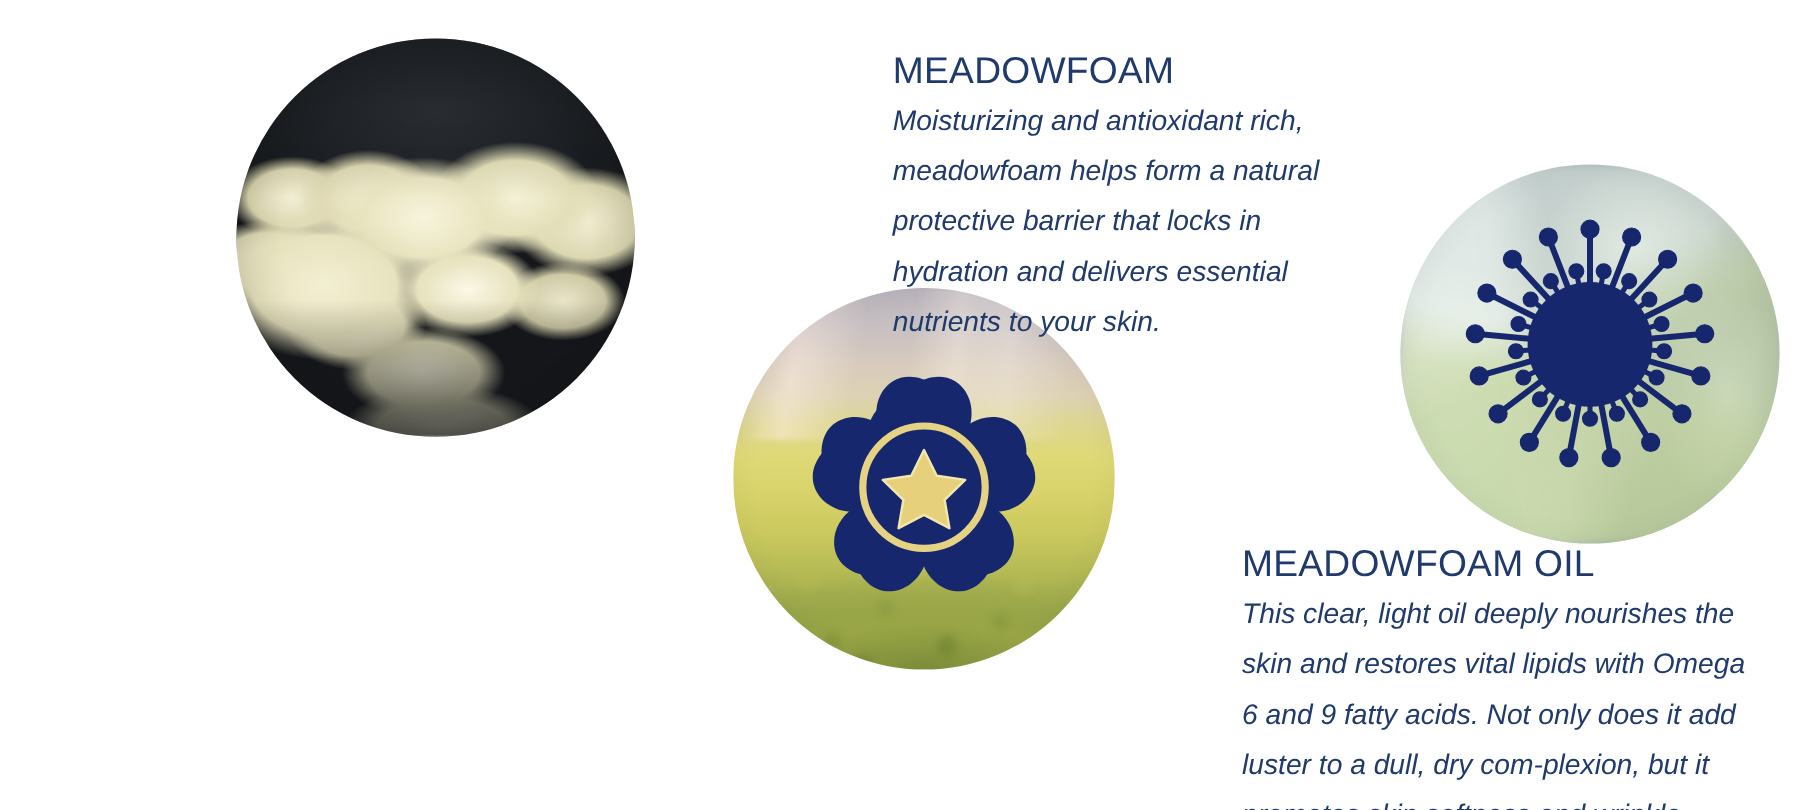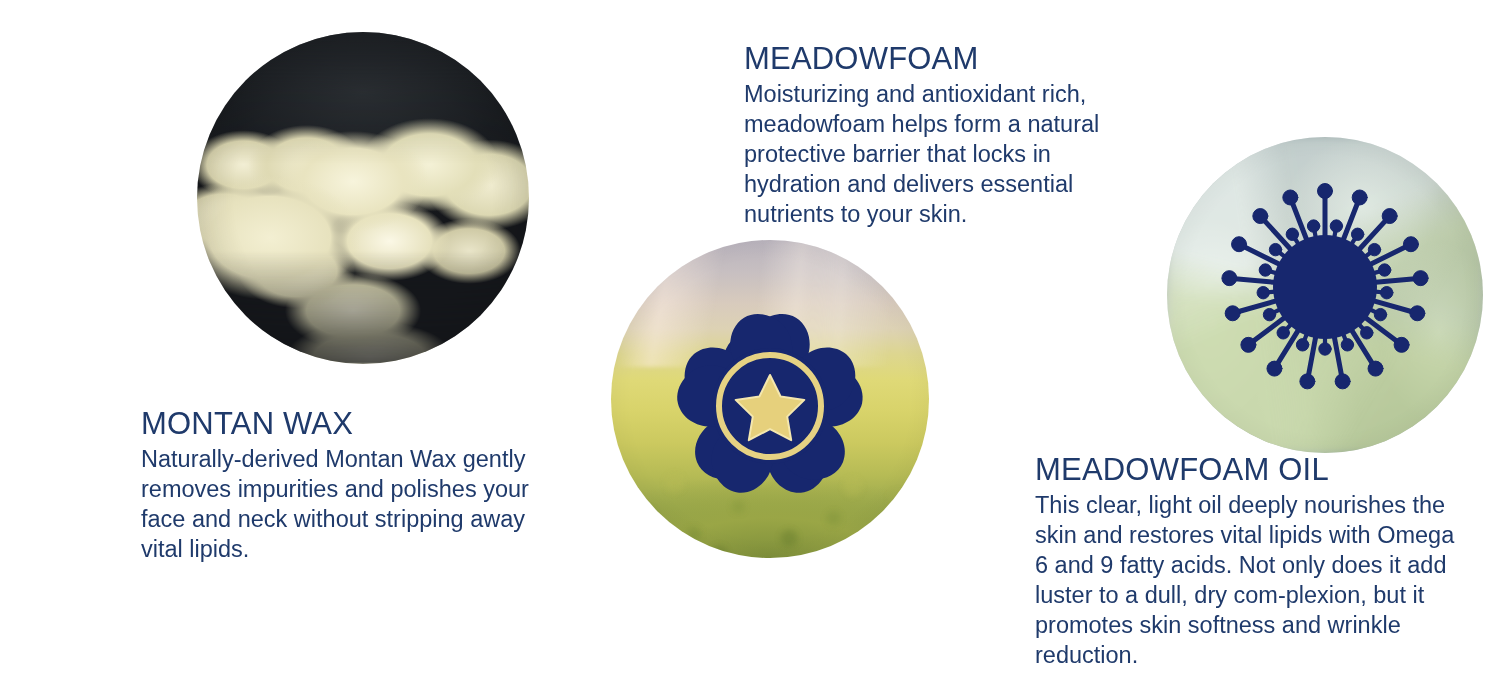--- a/index.html
+++ b/index.html
@@ -167,40 +167,37 @@
     letter-spacing: .2px;
     color: #1f3a6b;
     font-size: 31px;
     line-height: 36px;
   }
   .block p {
     margin: 0;
     font-weight: 400;
     color: #1f3a6b;
     font-size: 23.5px;
-    line-height: 30px;
+    line-height: 42px;
+    font-style: italic;
   }
 
   #block-meadowfoam { left: 744px; top: 26px;  width: 410px; margin-top: 15px; }
   #block-montan     { left: 141px; top: 406px; width: 420px; }
   #block-abyssynian { left: 1035px; top: 452px; width: 430px; }
 </style>
 </head>
 <body>
 
 <div class="stage">
 
   <div class="circle" id="wax-photo">
     <div class="vignette"></div>
   </div>
 
-  <div class="block" id="block-montan">
-    <h2>MONTAN WAX</h2>
-    <p>Naturally-derived Montan Wax gently removes impurities and polishes your face and neck without stripping away vital lipids.</p>
-  </div>
 
   <div class="circle" id="meadowfoam-badge">
     <div class="sky-streaks"></div>
     <div class="field-texture"></div>
     <svg class="mark-svg" viewBox="0 0 318 318">
       <g fill="#17276e">
 
         <g transform="translate(159,163)">
           <g transform="rotate(0)">
             <path d="M0,-34 C16,-44 36,-52 54,-44 C72,-36 76,-14 68,4

